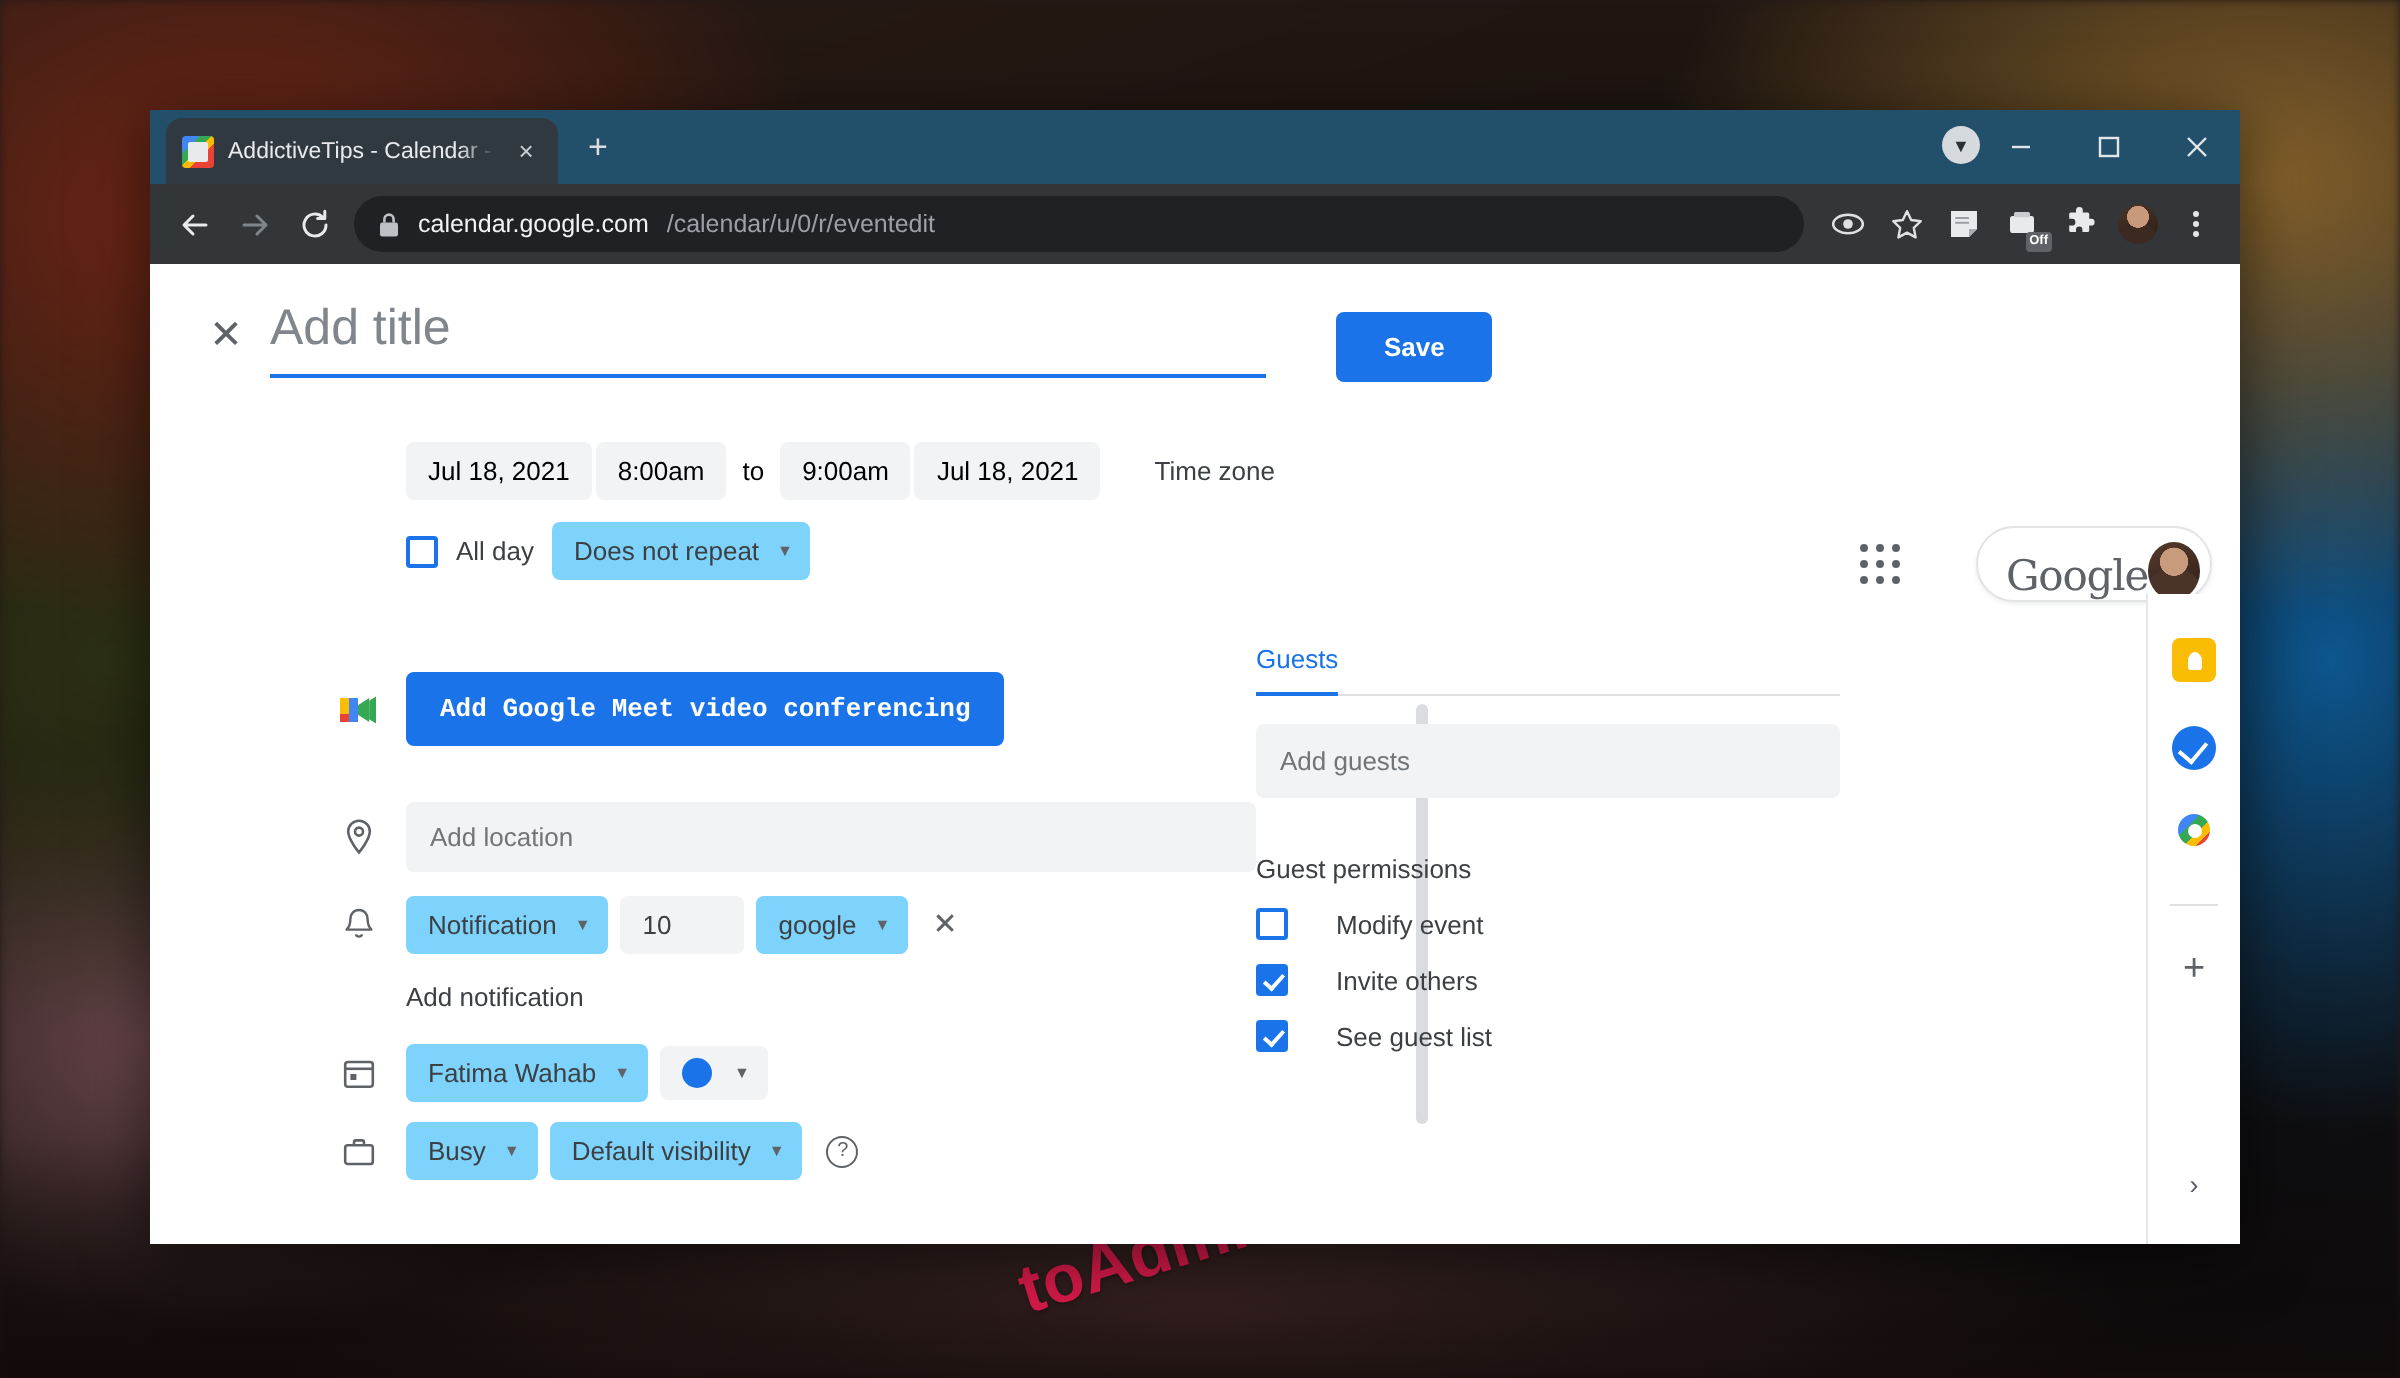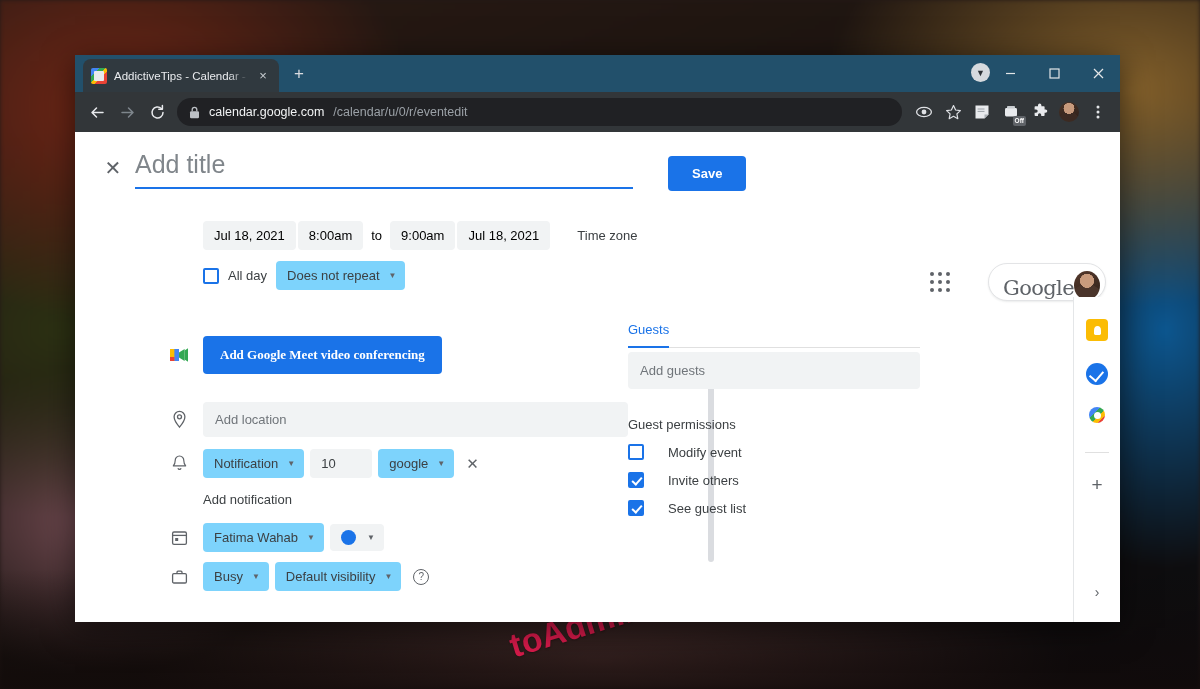--- a/index.html
+++ b/index.html
@@ -310,21 +310,21 @@
     margin-top: 10px;
   }
   .ficon {
     width: 48px; margin-left: 80px; flex: none;
     display: flex; align-items: center; justify-content: center;
     color: #5f6368;
   }
   .meet-btn {
     background: #1a73e8; color: #fff;
     border: none; border-radius: 4px;
-    font-family: Liberation Serif, serif;
+    font-family: Liberation Mono, monospace;
     font-size: 13px; font-weight: bold;
     padding: 11px 17px;
     cursor: pointer;
   }
   .field-box {
     background: #f1f3f4;
     border-radius: 4px;
     font-size: 13px; color: #70757a;
     padding: 10px 12px;
     width: 497px;
@@ -372,21 +372,21 @@
     border-bottom: 1px solid #e0e0e0;
     display: flex;
     width: 292px;
   }
   .guest-input {
     width: 292px;
     background: #f1f3f4;
     border-radius: 4px;
     font-size: 13px; color: #70757a;
     padding: 11px 12px;
-    margin-top: 4px;
+    margin-top: 14px;
   }
   .perm-title {
     font-size: 13px; color: #3c4043;
     margin-top: 28px;
   }
   .perm-row {
     display: flex; align-items: center; gap: 24px;
     margin-top: 12px;
   }
 

